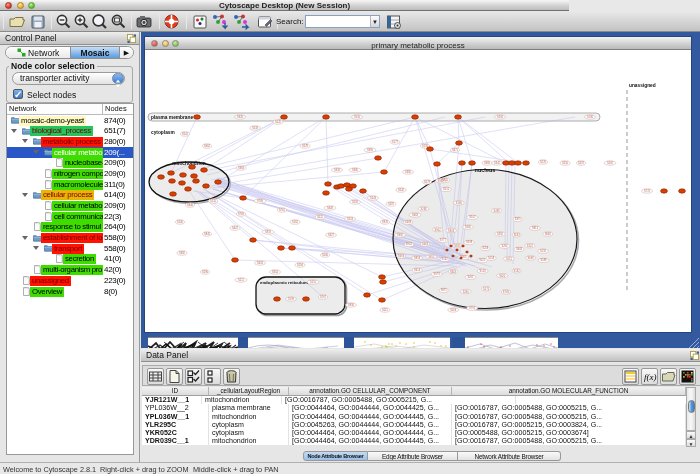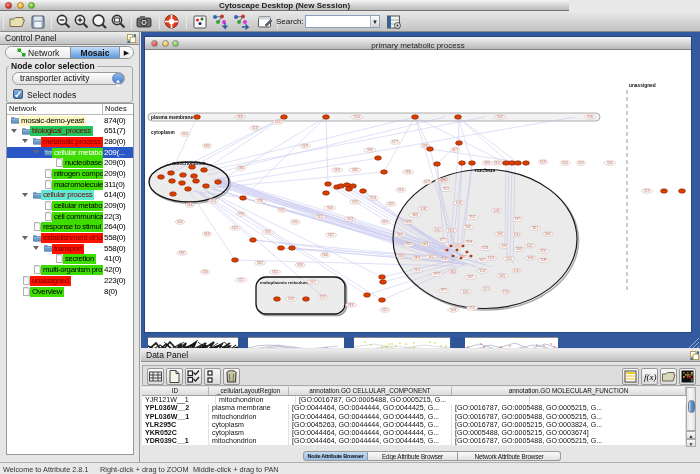--- a/index.html
+++ b/index.html
@@ -239,21 +239,21 @@
 <div class="page" style="left:38px"></div>
 <div class="tlabel" style="left:45px;background:#3fdc00;color:#000;max-width:51px">macromolecule</div>
 <div class="tval" style="color:#000">311(0)</div>
 </div>
 <div class="trow" style="">
 <div class="arrow" style="left:15px"></div>
 <svg class="folder" style="left:26px" width="10" height="8" viewBox="0 0 10 8">
           <path d="M0.5 1.5 L3.5 1.5 L4.5 2.5 L9.5 2.5 L9.5 7.5 L0.5 7.5 Z" fill="#6e9cc8" stroke="#3d6a96" stroke-width="0.8"></path>
           <path d="M0.5 3.5 L9.5 3.5" stroke="#9cc0dc" stroke-width="0.8"></path>
         </svg>
-<div class="tlabel" style="left:34px;background:#5eead4;color:#7a0000;max-width:62px">cellular process</div>
+<div class="tlabel" style="left:34px;background:#eab308;color:#7a0000;max-width:62px">cellular process</div>
 <div class="tval" style="color:#000">614(0)</div>
 </div>
 <div class="trow" style="">
 <div class="page" style="left:38px"></div>
 <div class="tlabel" style="left:45px;background:#3fdc00;color:#000;max-width:51px">cellular metabo</div>
 <div class="tval" style="color:#000">209(0)</div>
 </div>
 <div class="trow" style="">
 <div class="page" style="left:38px"></div>
 <div class="tlabel" style="left:45px;background:#3fdc00;color:#000;max-width:51px">cell communicat</div>
@@ -817,26 +817,26 @@
         </svg></div>
 </div>
 <div class="dtable">
 <div class="dth">
         <div style="width:67px">ID</div>
         <div style="width:80px">_cellularLayoutRegion</div>
         <div style="width:163px">annotation.GO CELLULAR_COMPONENT</div>
         <div style="width:234px">annotation.GO MOLECULAR_FUNCTION</div>
       </div>
 <div class="drow">
-        <div style="width:74px;font-weight:normal">YJR121W__1</div>
+        <div style="width:60px;font-weight:bold">YJR121W__1</div>
         <div style="width:80px">mitochondrion</div>
         <div style="width:234px">[GO:0016787, GO:0005488, GO:0005215, G...</div>
       </div>
 <div class="drow">
-        <div style="width:67px;font-weight:bold">YPL036W__2</div>
+        <div style="width:67px;font-weight:normal">YPL036W__2</div>
         <div style="width:80px">plasma membrane</div>
         <div style="width:163px">[GO:0044464, GO:0044444, GO:0044425, G...</div>
         <div style="width:234px">[GO:0016787, GO:0005488, GO:0005215, G...</div>
       </div>
 <div class="drow">
         <div style="width:67px;font-weight:bold">YPL036W__1</div>
         <div style="width:80px">mitochondrion</div>
         <div style="width:163px">[GO:0044464, GO:0044444, GO:0044445, G...</div>
         <div style="width:234px">[GO:0016787, GO:0005488, GO:0005215, G...</div>
       </div>
@@ -864,15 +864,15 @@
     </div>
 <div class="sbtn" style="top:83px">▲</div>
 <div class="sbtn" style="top:91px">▼</div>
 <div class="seltabs">
 <div class="seltab" style="width:65px;border-left:1px solid #999;border-radius:3px 0 0 3px;background:linear-gradient(#c3daf2,#9cc0e8);font-weight:bold;font-size:5.6px;letter-spacing:-0.3px">Node Attribute Browser</div>
 <div class="seltab" style="width:90px">Edge Attribute Browser</div>
 <div class="seltab" style="width:103px;border-radius:0 3px 3px 0">Network Attribute Browser</div>
 </div>
 </div>
 <div class="abs statusbar">
-<div class="abs" style="left:3px;top:2px">Welcome to Attribute 2.8.1</div>
+<div class="abs" style="left:3px;top:2px">Welcome to Cytoscape 2.8.1</div>
 <div class="abs" style="left:100px;top:2px">Right-click + drag to ZOOM</div>
 <div class="abs" style="left:193px;top:2px">Middle-click + drag to PAN</div>
 </div>
 </body></html>

